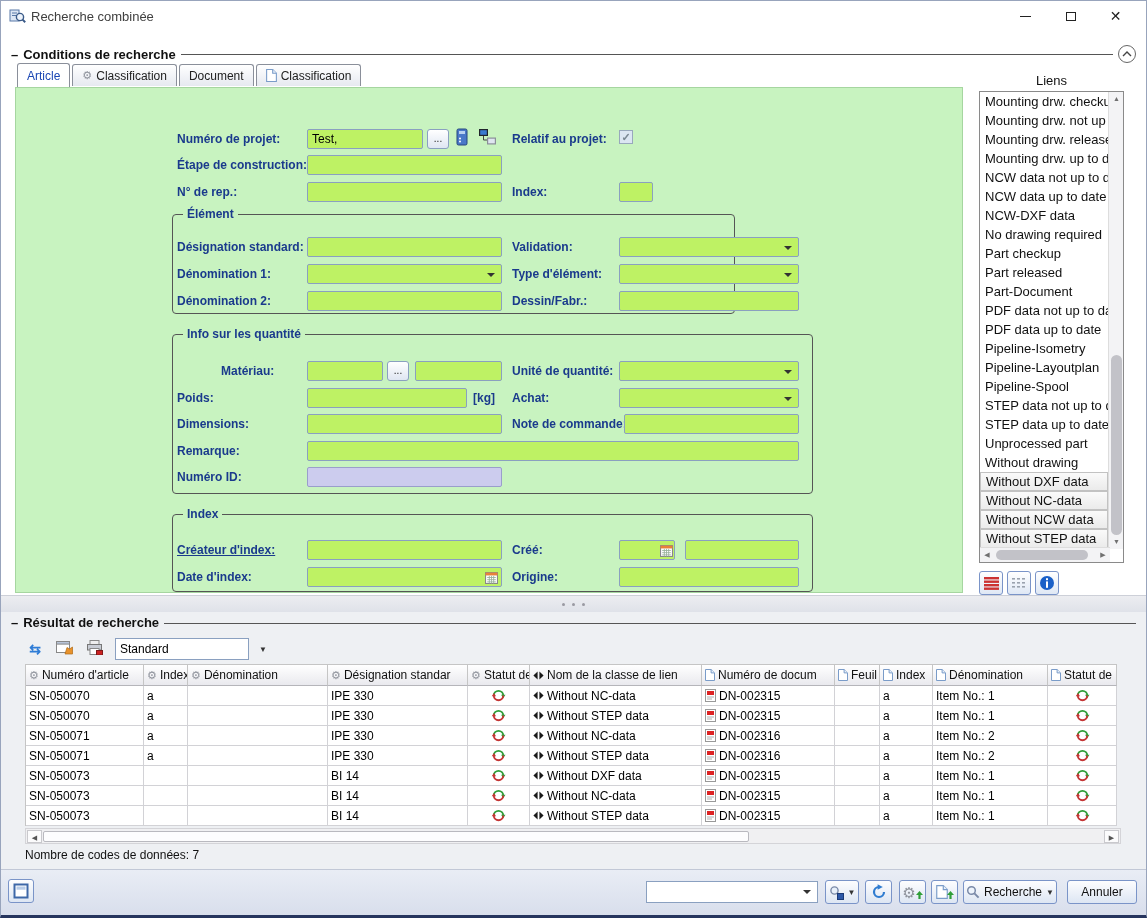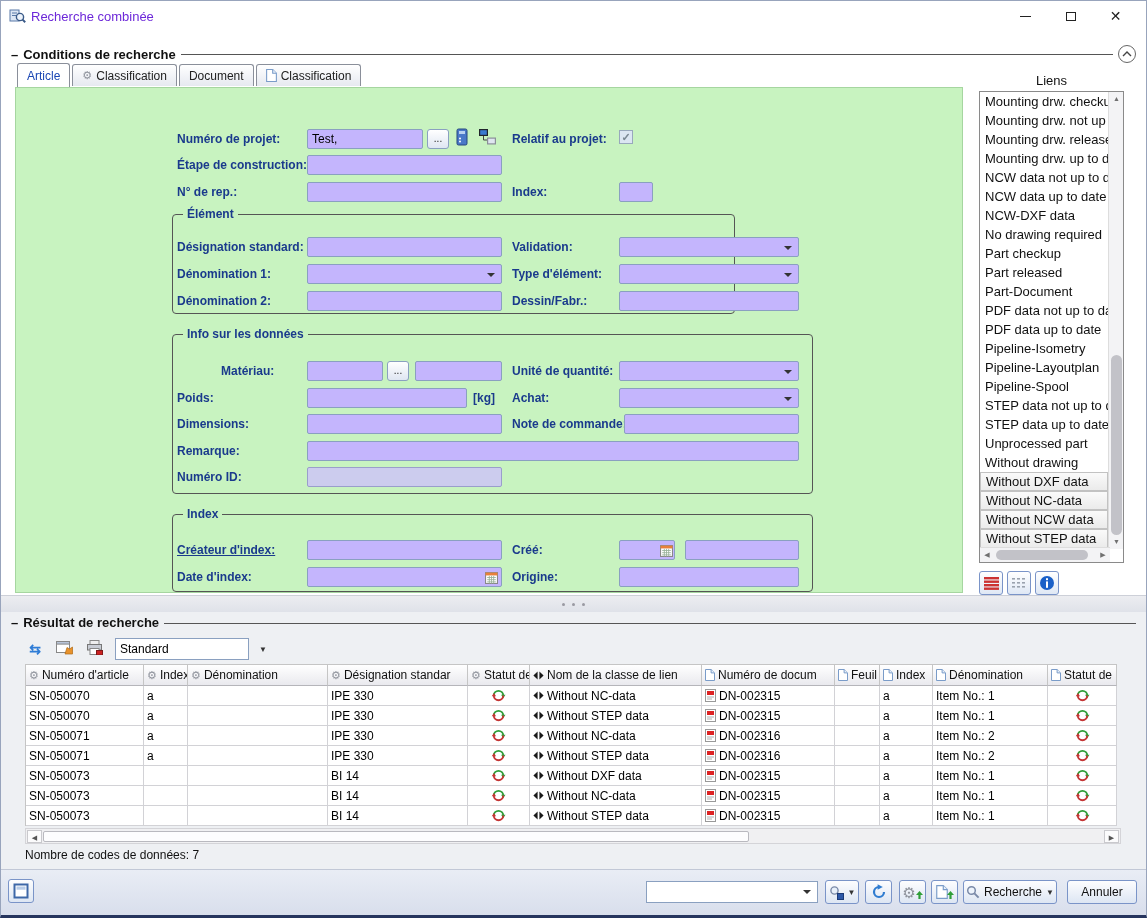--- a/index.html
+++ b/index.html
@@ -4,21 +4,21 @@
 <style>
   * { margin:0; padding:0; box-sizing:border-box; }
   body { font-family:"Liberation Sans", sans-serif; background:#888; }
   .window { position:relative; width:1147px; height:918px; background:#fff;
             border:1px solid #98a4bc; border-bottom:3px solid #26355e; overflow:hidden;
             font-family:"Liberation Sans", sans-serif; }
 
   
   .titlebar { position:absolute; top:0; left:0; right:0; height:30px; background:#fff; }
   .title-icon { position:absolute; left:8px; top:7px; }
-  .title-text { position:absolute; left:30px; top:8px; font-size:13px; color:#6d28d9; }
+  .title-text { position:absolute; left:30px; top:8px; font-size:13px; color:#404040; }
   .win-controls { position:absolute; right:8px; top:0; height:30px; display:flex; }
   .win-btn { width:45px; height:30px; display:flex; align-items:center; justify-content:center; color:#222; }
   .glyph-min { width:11px; height:1px; background:#222; }
   .glyph-max { width:10px; height:9px; border:1px solid #222; }
   .glyph-close { font-size:14px; line-height:1; }
 
   
   .section-line { position:absolute; left:10px; right:10px; display:flex; align-items:center; gap:5px; }
   .section-dash { font-weight:bold; font-size:13px; color:#111; }
   .section-title { font-weight:bold; font-size:13px; color:#111; white-space:nowrap; }
@@ -31,21 +31,21 @@
   .tab { height:22px; display:flex; align-items:center; gap:4px; padding:0 9px; margin-right:2px;
          border:1px solid #8a8f9a; border-bottom:none; border-radius:3px 3px 0 0;
          background:linear-gradient(#ffffff,#e6e9f0); font-size:12px; color:#222; position:relative; }
   .tab.active { height:24px; background:#fff; color:#1a46b4; z-index:3; }
   .gear-glyph { color:#8f939c; font-size:11px; line-height:1; }
 
   
   .form-panel { position:absolute; left:14px; top:86px; width:948px; height:506px;
                 background:#c8f3c0; border:1px solid #a6d6a0; }
   .lbl { position:absolute; font-size:12px; font-weight:bold; color:#1a3a8c; white-space:nowrap; }
-  .inp { position:absolute; height:20px; background:#c4b5fd; border:1px solid #8aa0c0; border-radius:2px;
+  .inp { position:absolute; height:20px; background:#bef264; border:1px solid #8aa0c0; border-radius:2px;
          font-size:12px; color:#000; padding:0 4px; font-family:"Liberation Sans",sans-serif; }
   .inp.disabled { background:#ccccee; border-color:#9a9ecb; }
   .dd::after { content:""; position:absolute; right:6px; top:8px; border:4px solid transparent; border-top-color:#333; }
   .browse { position:absolute; width:22px; height:20px; border:1px solid #8aa0c0; border-radius:3px;
             background:linear-gradient(#ffffff,#dfe6f2); font-size:10px; color:#222; text-align:center; line-height:17px; }
   .cal-in { position:absolute; top:3px; }
   .checkbox { position:absolute; width:14px; height:14px; background:#dbe6f2; border:1px solid #98a8bc;
               font-size:11px; font-weight:bold; color:#7a8894; text-align:center; line-height:13px; }
   .grp { position:absolute; border:1px solid #555; border-radius:4px; }
   .grp-title { position:absolute; top:-8px; left:10px; background:#c8f3c0; padding:0 4px;
@@ -220,21 +220,21 @@
     <span class="lbl" style="left:161px;top:179px;">Dénomination 1:</span>
     <div class="inp dd" style="left:291px;top:176px;width:195px;"></div>
     <span class="lbl" style="left:496px;top:179px;">Type d'élément:</span>
     <div class="inp dd" style="left:603px;top:176px;width:180px;"></div>
     <span class="lbl" style="left:161px;top:206px;">Dénomination 2:</span>
     <input class="inp" style="left: 291px; top: 203px; width: 195px;">
     <span class="lbl" style="left:496px;top:206px;">Dessin/Fabr.:</span>
     <input class="inp" style="left: 603px; top: 203px; width: 180px;">
 
     <div class="grp" style="left:156px;top:246px;width:641px;height:160px;">
-      <span class="grp-title">Info sur les données</span>
+      <span class="grp-title">Info sur les quantité</span>
     </div>
     <span class="lbl" style="left:161px;top:276px;padding-left:44px;">Matériau:</span>
     <input class="inp" style="left: 291px; top: 273px; width: 76px;">
     <span class="browse" style="left:371px;top:273px;">...</span>
     <input class="inp" style="left: 399px; top: 273px; width: 87px;">
     <span class="lbl" style="left:496px;top:276px;">Unité de quantité:</span>
     <div class="inp dd" style="left:603px;top:273px;width:180px;"></div>
 
     <span class="lbl" style="left:161px;top:303px;">Poids:</span>
     <input class="inp" style="left: 291px; top: 300px; width: 160px;">

